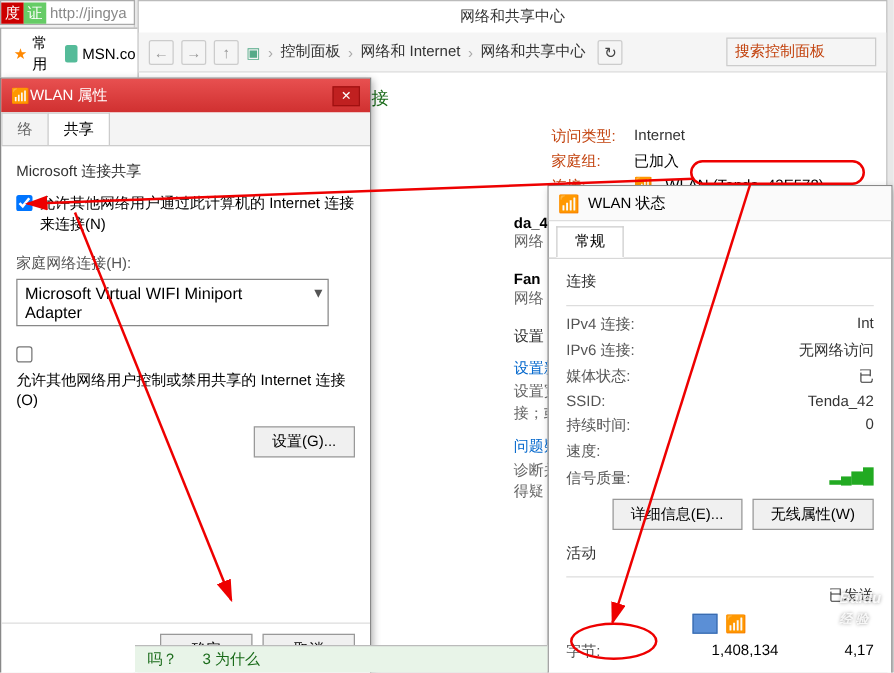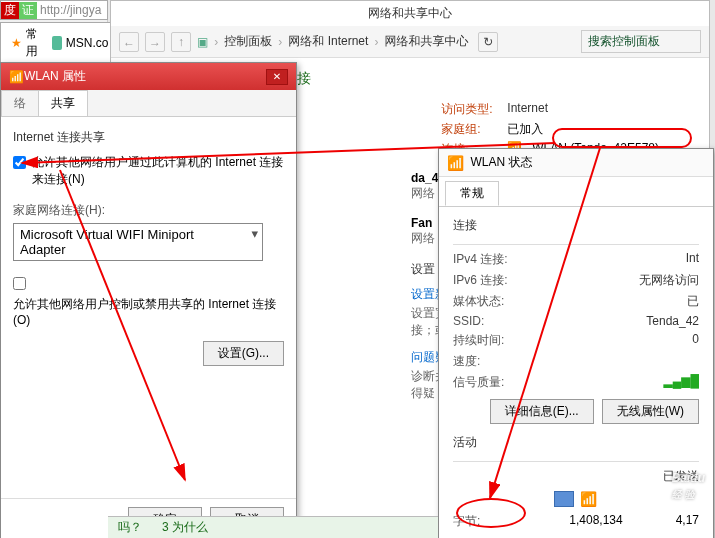--- a/index.html
+++ b/index.html
@@ -4,21 +4,21 @@
 <style>
 * { margin: 0; padding: 0; box-sizing: border-box; font-family: "Microsoft YaHei", SimSun, sans-serif; font-size: 12px; }
 body { background: #e8e8e8; width: 715px; height: 538px; position: relative; overflow: hidden; }
 
 .bg-window { position: absolute; left: 110px; top: 0; width: 600px; height: 538px; background: #fff; border: 1px solid #bbb; }
 .bg-title { text-align: center; padding: 4px 0; color: #333; }
 .bg-nav { display: flex; align-items: center; gap: 6px; padding: 4px 8px; border-bottom: 1px solid #ddd; background: #f5f5f5; font-size: 12px; }
 .bg-nav .arrow { width: 20px; height: 20px; border: 1px solid #ccc; border-radius: 2px; display: inline-flex; align-items: center; justify-content: center; color: #999; }
 .bg-nav .sep { color: #aaa; }
 .bg-nav .crumb { color: #333; }
-.bg-nav .search { margin-left: auto; border: 1px solid #ccc; padding: 2px 6px; width: 120px; color: #14532d; display: flex; align-items: center; }
+.bg-nav .search { margin-left: auto; border: 1px solid #ccc; padding: 2px 6px; width: 120px; color: #c2410c; display: flex; align-items: center; }
 .bg-nav .refresh { width: 20px; height: 20px; border: 1px solid #ccc; border-radius: 2px; display: inline-flex; align-items: center; justify-content: center; color: #444; margin: 0 4px; }
 
 .bg-content { padding: 12px 18px; }
 .bg-heading { color: #1a6b1a; font-size: 14px; margin-bottom: 8px; }
 .info-block { position: absolute; right: 50px; top: 100px; font-size: 12px; }
 .info-row { display: flex; gap: 10px; margin-bottom: 3px; }
 .info-label { color: #c2410c; width: 56px; }
 .info-val { color: #333; }
 .info-val.link { color: #000000; cursor: pointer; }
 .red-circle1 { position: absolute; border: 2px solid #e00; border-radius: 50%; pointer-events: none; }
@@ -151,21 +151,21 @@
   <div class="dlg1-title">
     <span>📶</span>
     <span class="txt">WLAN 属性</span>
     <span class="close">✕</span>
   </div>
   <div class="dlg1-tabs">
     <div class="dlg1-tab inactive">络</div>
     <div class="dlg1-tab">共享</div>
   </div>
   <div class="dlg1-body">
-    <div class="dlg1-group-title">Internet 连接共享</div>
+    <div class="dlg1-group-title">Microsoft 连接共享</div>
     <label class="dlg1-check">
       <input type="checkbox" checked="" style="">
       <span>允许其他网络用户通过此计算机的 Internet 连接来连接(N)</span>
     </label>
     <div class="dlg1-label">家庭网络连接(H):</div>
     <div class="dlg1-dropdown">Microsoft Virtual WIFI Miniport Adapter</div>
     <label class="dlg1-check" style="margin-top:14px;flex-direction:column;">
       <input type="checkbox" style="">
       <span>允许其他网络用户控制或禁用共享的 Internet 连接(O)</span>
     </label>

